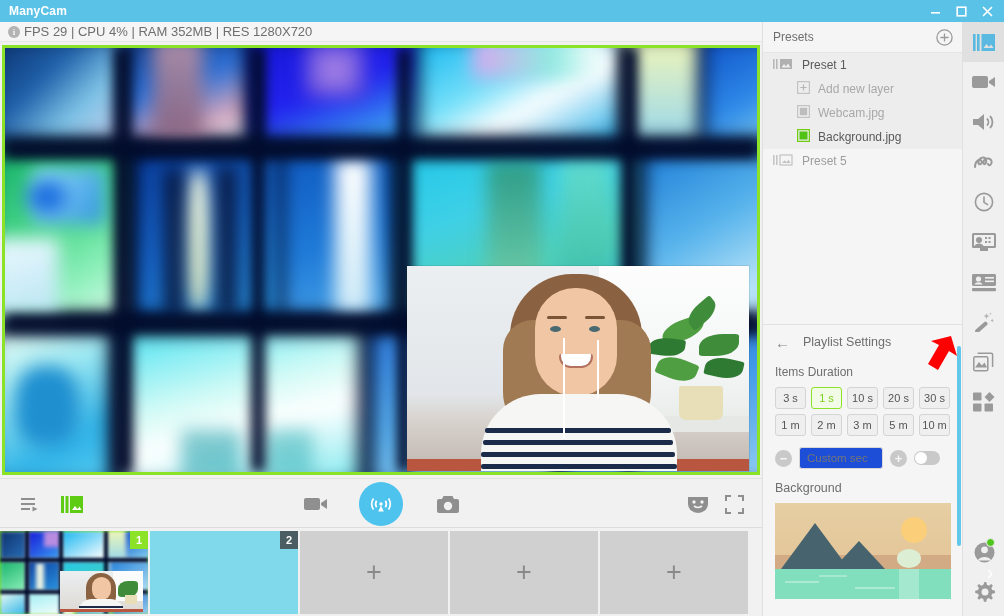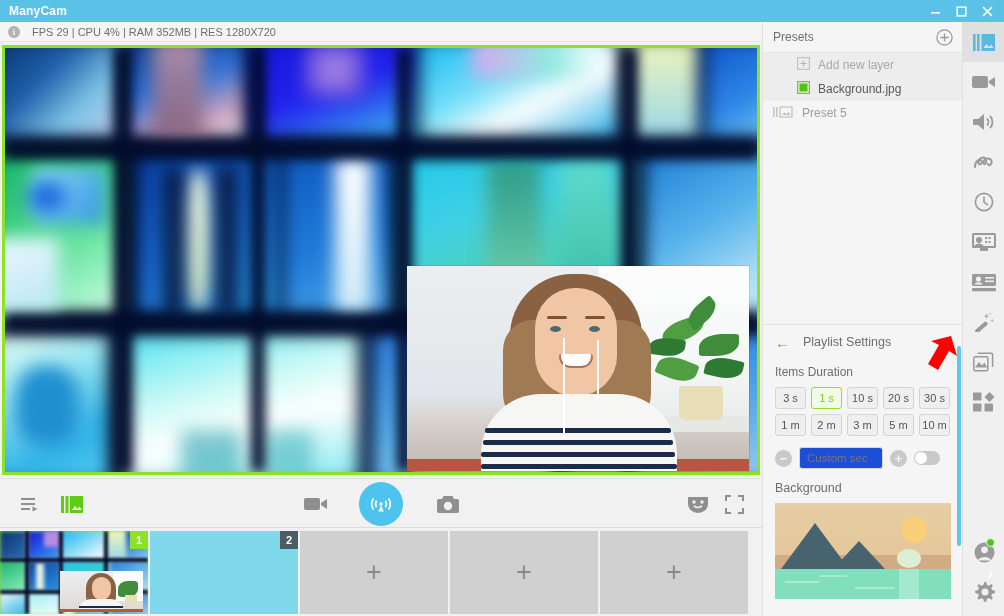--- a/index.html
+++ b/index.html
@@ -31,21 +31,21 @@
   .statusbar {
     position: absolute; left: 0; top: 22px; width: 762px; height: 20px;
     background: #f5f5f5; display: flex; align-items: center;
     border-bottom: 1px solid #e6e6e6;
   }
   .info-icon {
     width: 12px; height: 12px; margin-left: 8px; border-radius: 50%;
     background: #b3b3b3; color: #f5f5f5; font-size: 9px; font-weight: bold;
     display: flex; align-items: center; justify-content: center; font-family: "Liberation Serif", serif;
   }
-  .status-text { font-size: 11px; color: #6e6e6e; margin-left: 12px; }
+  .status-text { font-size: 13px; color: #6e6e6e; margin-left: 4px; }
 
   
   .stage {
     position: absolute; left: 0; top: 42px; width: 762px; height: 436px;
     background: #f1f1f1; display: flex; align-items: center; justify-content: center;
   }
   .preview {
     position: relative; width: 758px; height: 430px;
     border: 3px solid #8ce226; overflow: hidden; background: #031338;
   }
@@ -460,31 +460,51 @@
       <span class="add-preset">
         <svg width="17" height="17" viewBox="0 0 17 17" stroke="#9a9a9a" stroke-width="1.3" fill="none">
           <circle cx="8.5" cy="8.5" r="7.6"></circle>
             <path d="M8.5 4.4 L8.5 12.6 M4.4 8.5 L12.6 8.5"></path>
         </svg>
       </span>
     </div>
 
     <div class="preset-list-body preset-scroll-sep">
 
+      <div class="preset-row selected">
+        <span>
+          <svg width="22" height="12" viewBox="0 0 22 12">
+            <rect x="0" y="1" width="1.6" height="10" fill="#b8b8b8"></rect>
+            <rect x="3" y="1" width="1.6" height="10" fill="#b8b8b8"></rect>
+            <rect x="7" y="1" width="12" height="10" fill="#b0b0b0"></rect>
+            <path d="M8.5 9.5 L11 6 L13 8.5 L15 5.5 L17.5 9.5 Z" fill="#f0f0f0"></path>
+          </svg>
+        </span>
+        <span class="preset-label">Preset 1</span>
+      </div>
 
       <div class="layer-row">
         <span>
           <svg width="13" height="13" viewBox="0 0 13 13" stroke="#c3c3c3" stroke-width="1.2" fill="none">
             <rect x="0.6" y="0.6" width="11.8" height="11.8"></rect>
             <path d="M6.5 3.4 L6.5 9.6 M3.4 6.5 L9.6 6.5" stroke="#b5b5b5"></path>
           </svg>
         </span>
         <span class="layer-label dim">Add new layer</span>
       </div>
 
+      <div class="layer-row">
+        <span>
+          <svg width="13" height="13" viewBox="0 0 13 13">
+            <rect x="0.6" y="0.6" width="11.8" height="11.8" fill="none" stroke="#c3c3c3" stroke-width="1.2"></rect>
+            <rect x="2.8" y="2.8" width="7.4" height="7.4" fill="#bdbdbd"></rect>
+          </svg>
+        </span>
+        <span class="layer-label dim">Webcam.jpg</span>
+      </div>
 
       <div class="layer-row">
         <span>
           <svg width="13" height="13" viewBox="0 0 13 13">
             <rect x="0.6" y="0.6" width="11.8" height="11.8" fill="none" stroke="#6fce12" stroke-width="1.3"></rect>
             <rect x="2.5" y="2.5" width="8" height="8" fill="#4fc214"></rect>
           </svg>
         </span>
         <span class="layer-label">Background.jpg</span>
       </div>

